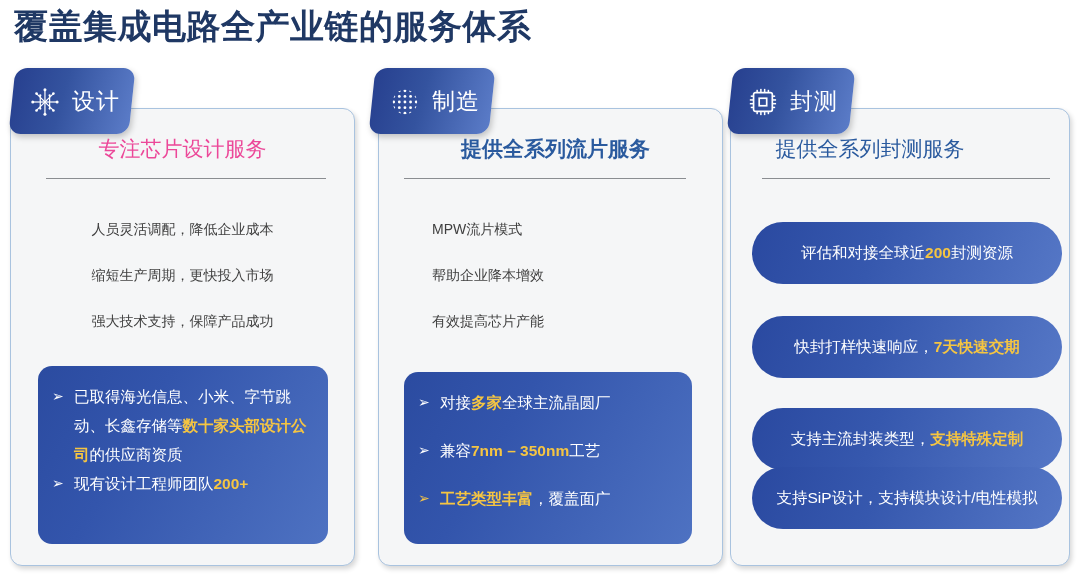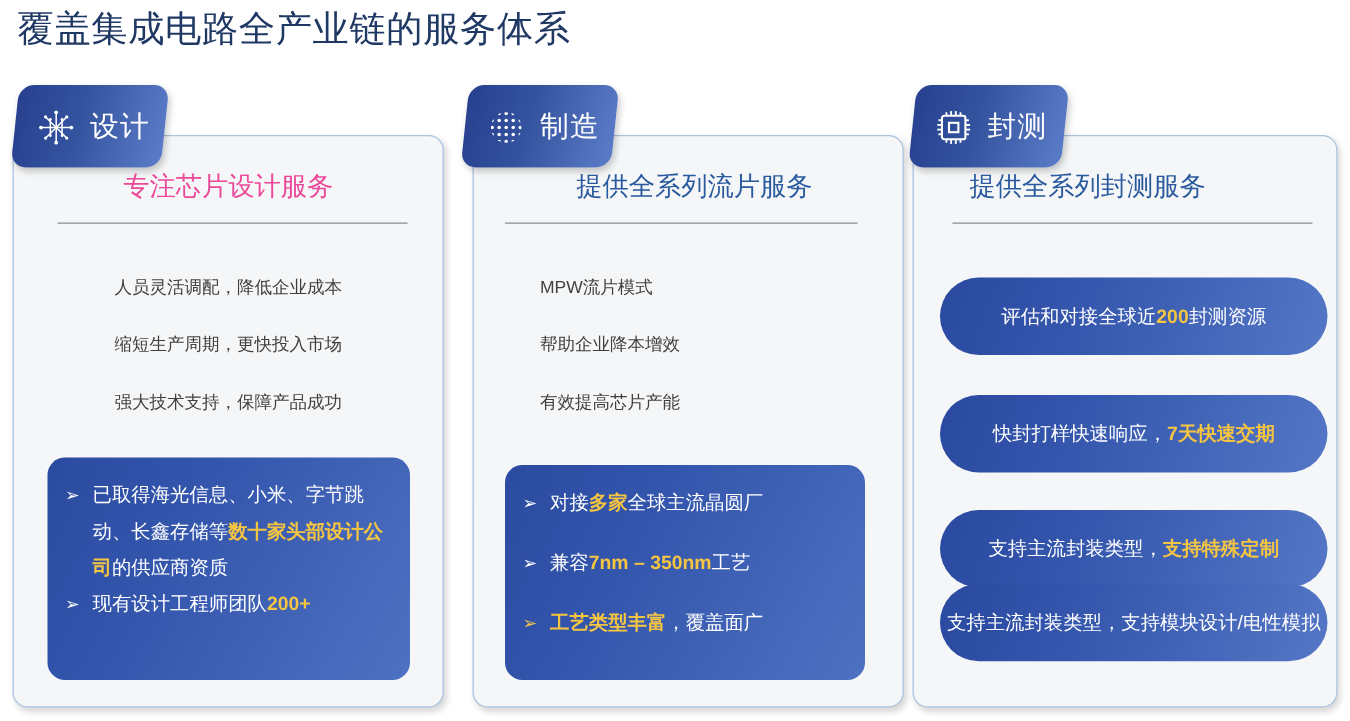--- a/index.html
+++ b/index.html
@@ -6,22 +6,22 @@
   body{
     width:1080px;height:577px;
     background:#ffffff;
     font-family:"Liberation Sans","DejaVu Sans",sans-serif;
     overflow:hidden;
     position:relative;
   }
   .page-title{
     position:absolute;
     left:14px; top:4px;
-    font-size:29px;
-    font-weight:normal;
+    font-size:34px;
+    font-weight:bold;
     color:#1f3864;
     letter-spacing:0.5px;
     white-space:nowrap;
   }
 
   
   .card{
     position:absolute;
     background:#f5f6f7;
     border:1px solid #a9c3df;
@@ -67,21 +67,21 @@
   
   .subtitle{
     position:absolute;
     text-align:center;
     font-size:21px;
     white-space:nowrap;
   }
   .subtitle.orange{ color:#ec4899; }
   .subtitle.blue{ color:#2a5a9e; }
   #sub-design{ left:10px; top:135px; width:345px; }
-  #sub-manufacture{ left:378px; top:135px; width:355px; }
+  #sub-manufacture{ left:378px; top:135px; width:355px;font-weight:bold; }
   #sub-package{ left:730px; top:135px; width:280px; }
 
   .rule{
     position:absolute;
     height:1px;
     background:#8a8d91;
   }
   #rule-design{ left:46px; top:178px; width:280px; }
   #rule-manufacture{ left:404px; top:178px; width:282px; }
   #rule-package{ left:762px; top:178px; width:288px; }
@@ -311,14 +311,14 @@
 <div class="pill" id="pill-1">
   <span><span>评估和对接全球近</span><span class="gold">200</span><span>封测资源</span></span>
 </div>
 <div class="pill" id="pill-2">
   <span><span>快封打样快速响应，</span><span class="gold">7天快速交期</span></span>
 </div>
 <div class="pill" id="pill-3">
   <span><span>支持主流封装类型，</span><span class="gold">支持特殊定制</span></span>
 </div>
 <div class="pill" id="pill-4">
-  <span><span>支持主流封装类型，支持模块设计/电性模拟</span></span>
+  <span><span>支持SiP设计，支持模块设计/电性模拟</span></span>
 </div>
 
 </body></html>

